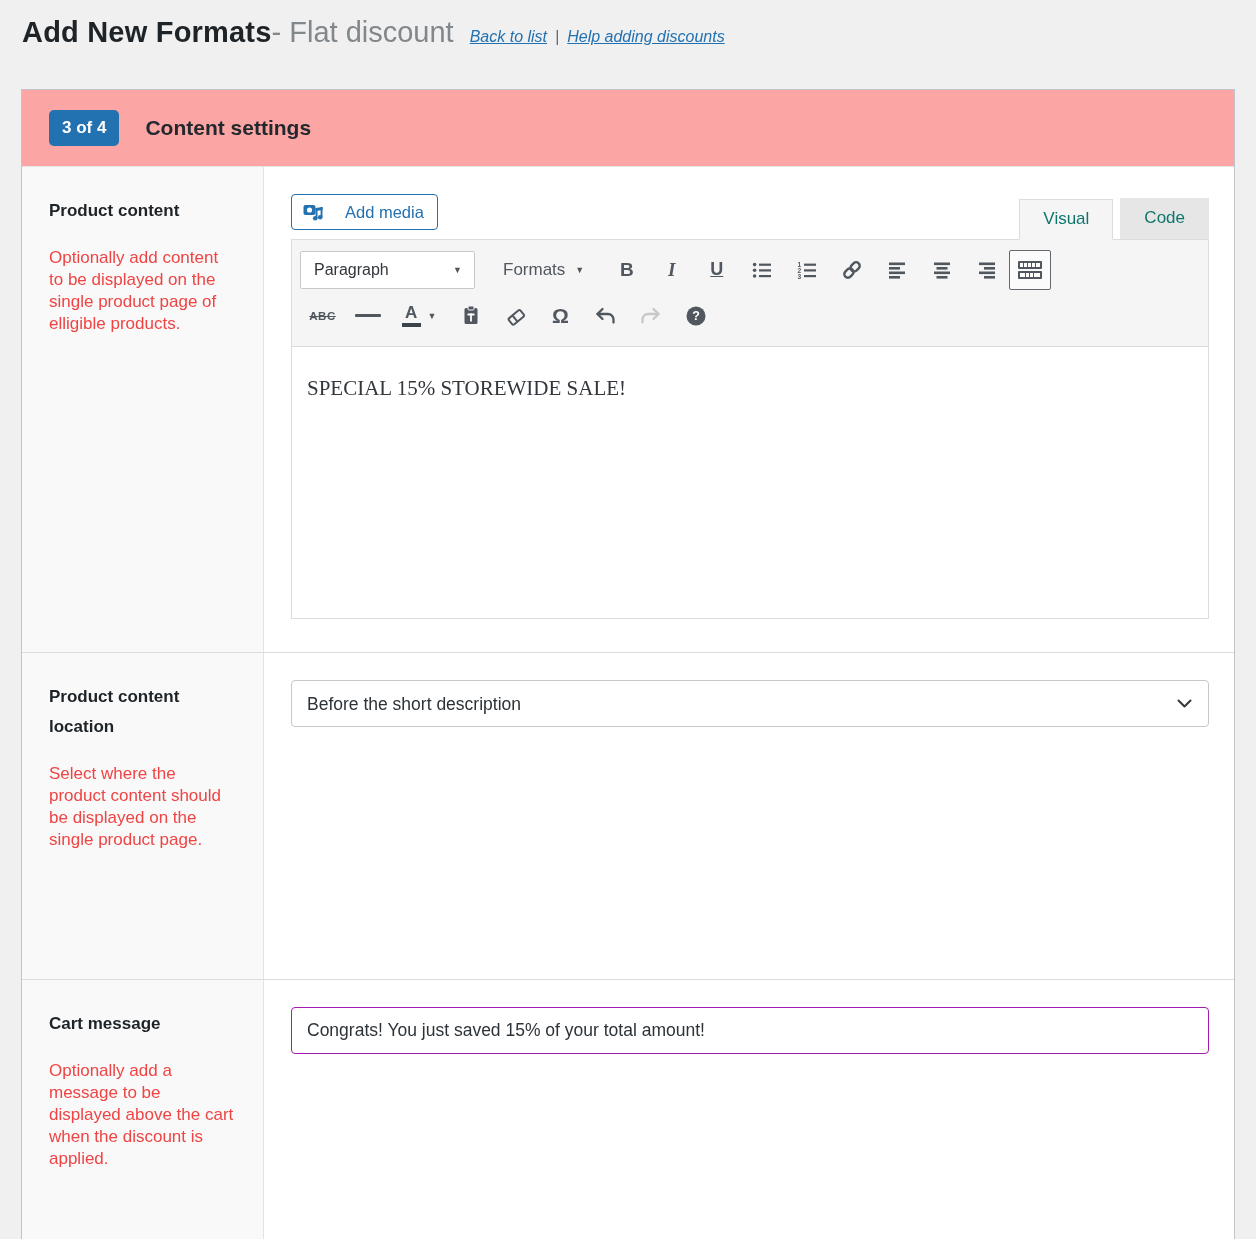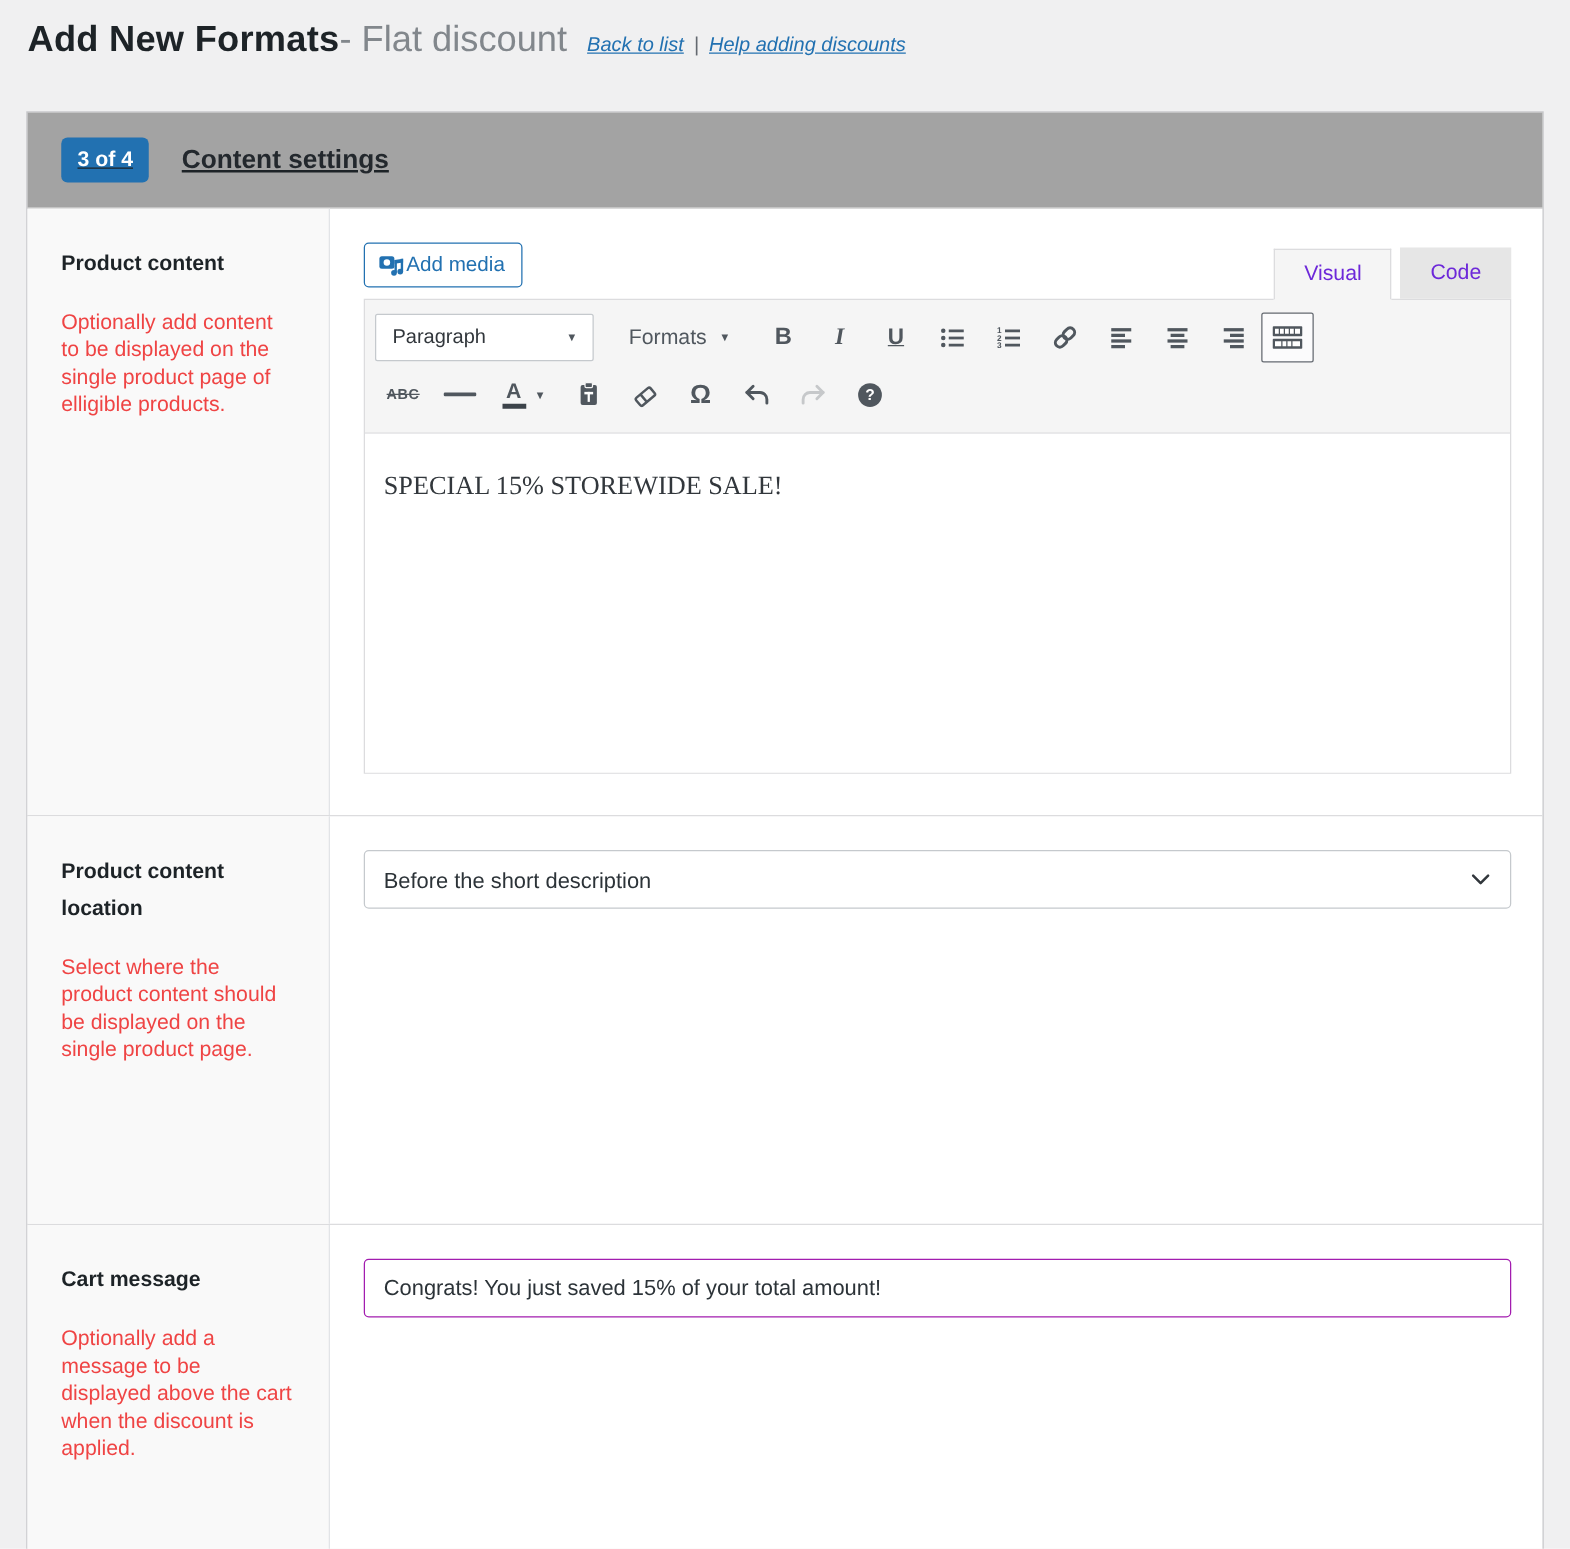--- a/index.html
+++ b/index.html
@@ -19,21 +19,21 @@
   .header-links a { color:#2271b1; text-decoration:underline; cursor:pointer; }
   .link-sep { color:#646970; margin:0 8px; text-decoration:none; }
 
   
   .panel {
     position:absolute; left:21px; top:89px; width:1214px; height:1400px;
     background:#fff; border:1px solid #c3c4c7;
   }
   .panel-header {
     height:77px; display:flex; align-items:center; padding-left:27px;
-    border-bottom:1px solid #e5e5e5; background:#a3a3a3;text-decoration:underline;
+    border-bottom:1px solid #e5e5e5; background:#fca5a5;
   }
   .step-badge {
     background:#2271b1; color:#fff; font-size:17px; font-weight:700;
     padding:8px 13px; border-radius:5px;
   }
   .panel-title { font-size:21px; font-weight:700; color:#23282d; margin-left:26px; }
 
   
   .row { display:flex; }
   .row + .row { border-top:1px solid #dcdcde; }
@@ -44,28 +44,28 @@
   .row-label h3 { font-size:17px; font-weight:700; color:#1d2327; line-height:30px; }
   .row-label p { margin-top:21px; font-size:17px; line-height:22px; color:#ef4444; }
   .row-content { flex:1; padding:27px 25px 0 27px; }
   .row-product-content { min-height:485px; }
   .row-location { min-height:327px; }
   .row-cart { min-height:261px; }
 
   
   .editor-top { display:flex; justify-content:space-between; align-items:flex-end; }
   .add-media-btn {
-    display:flex; align-items:center; gap:1px;
+    display:flex; align-items:center; gap:21px;
     background:#fff; border:1px solid #2271b1; border-radius:4px;
     color:#2271b1; font-size:16.5px; padding:7px 13px 7px 11px;
     margin-bottom:9px; cursor:pointer; font-family:inherit;
   }
   .editor-tabs { display:flex; align-items:flex-end; }
   .editor-tab {
-    font-family:inherit; font-size:17px; color:#6d28d9; cursor:pointer;
+    font-family:inherit; font-size:17px; color:#0f766e; cursor:pointer;
     padding:9px 23px 10px; border:1px solid transparent; background:#e6e6e6;
     margin-left:7px;
   }
   .editor-tab.active {
     background:#f5f5f5; border-color:#dcdcde; border-bottom-color:#f5f5f5;
     position:relative; top:1px; z-index:2;
   }
 
   
   .editor-frame { border:1px solid #dcdcde; background:#fff; }

